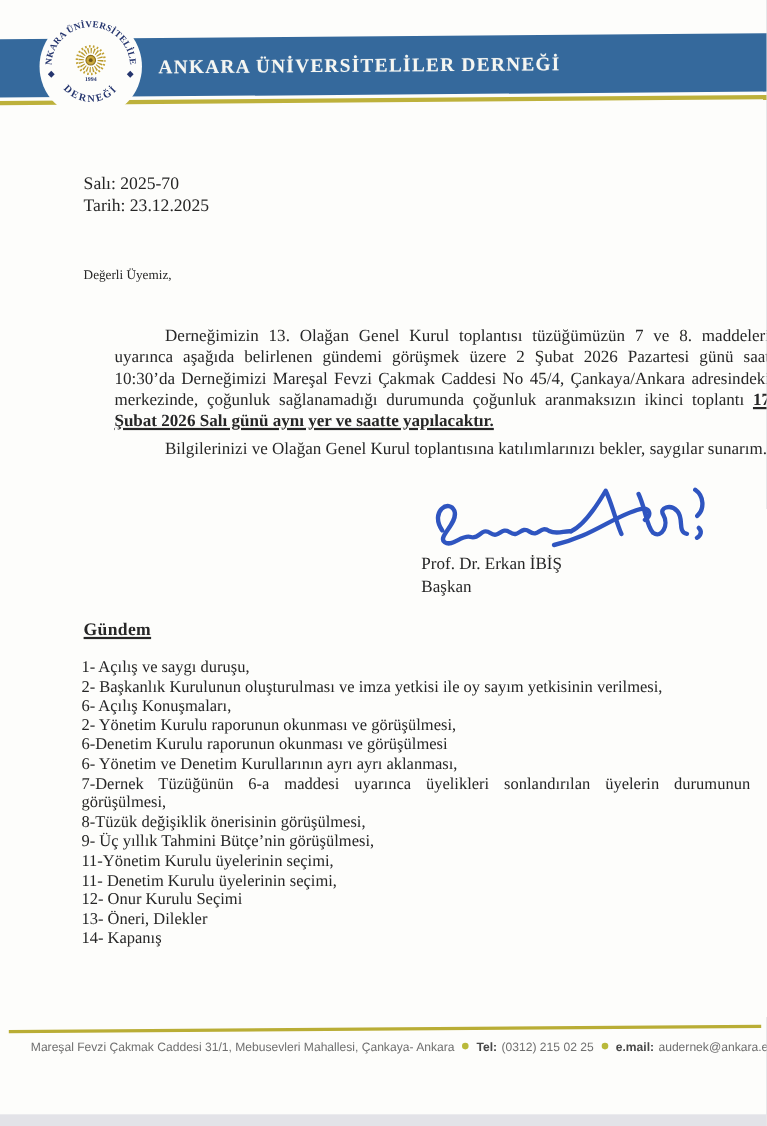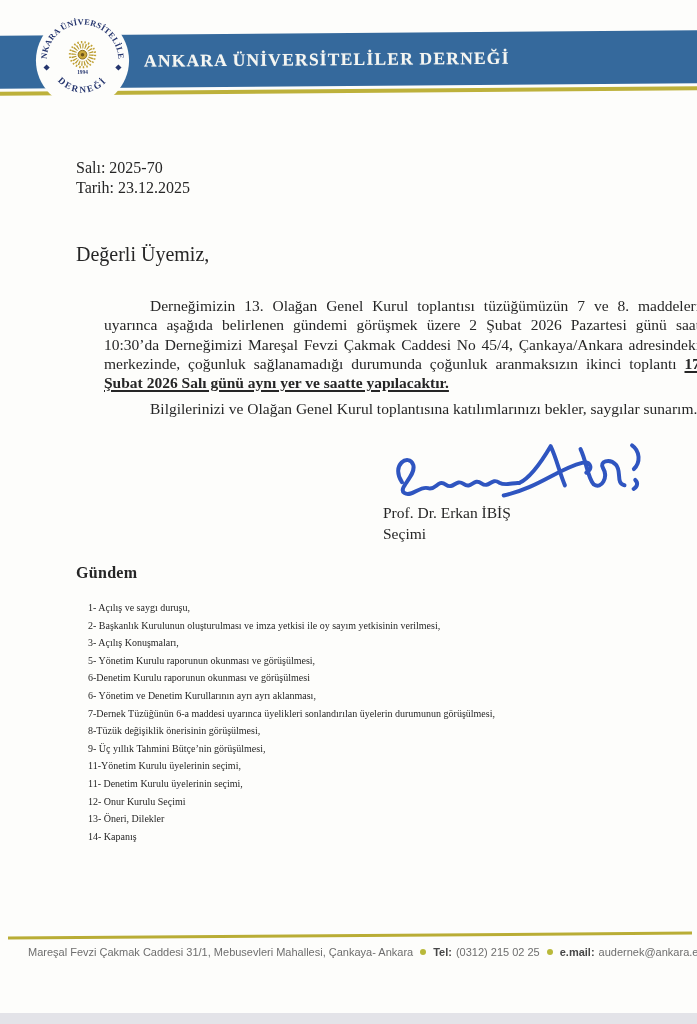--- a/index.html
+++ b/index.html
@@ -13,36 +13,36 @@
     background:#35699c;transform:rotate(-0.45deg);}
   .band-title{position:absolute;left:150px;top:0;height:53px;line-height:53px;
     color:#f5f6f2;font-weight:bold;font-size:17.5px;letter-spacing:1.2px;white-space:nowrap;
     text-shadow:0 0 1px rgba(255,255,255,.4);}
   .band-gold{position:absolute;left:-6px;top:89px;width:712px;height:4px;
     background:#bdb13b;transform:rotate(-0.45deg);}
   .seal{position:absolute;left:34px;top:12px;width:97px;height:97px;}
   
   .meta{position:absolute;left:76px;top:158px;font-size:16px;line-height:19.5px;}
   .meta span{margin-right:4px;}
-  .salutation{position:absolute;left:76px;top:243px;font-size:20px;}
+  .salutation{position:absolute;left:76px;top:243px;font-size:12px;}
   
   .para{position:absolute;left:74px;width:596px;text-align:justify;
     font-size:15.5px;line-height:19.3px;text-indent:46px;margin-left:30px;}
   .para1{top:296px;}
   .para2{top:399px;}
   .emph{font-weight:bold;text-decoration:underline;text-decoration-thickness:1.8px;text-underline-offset:2px;}
   
   .signature{position:absolute;left:386px;top:442px;transform:rotate(-2deg);}
   .signer{position:absolute;left:383px;top:502px;width:200px;text-align:left;
     font-size:15.5px;line-height:21px;}
   
   .agenda-heading{position:absolute;left:76px;top:564px;font-size:16px;font-weight:bold;
-    letter-spacing:.3px;text-decoration-thickness:1.5px;text-underline-offset:2px;}
-  .agenda-list{position:absolute;left:88px;top:599px;width:608px;
-    font-size:10px;line-height:17.6px;}
+    letter-spacing:.3px;text-decoration:underline;text-decoration-thickness:1.5px;text-underline-offset:2px;}
+  .agenda-list{position:absolute;left:74px;top:599px;width:608px;
+    font-size:15px;line-height:17.6px;}
   .agenda-item{text-align:justify;}
   
   .footer-gold{position:absolute;left:8px;top:934px;width:684px;height:3px;
     background:#b9ad35;transform:rotate(-0.4deg);}
   .footer{position:absolute;left:28px;top:946px;width:660px;white-space:nowrap;
     font-family:"Liberation Sans", sans-serif;font-size:11px;color:#6e6e6e;}
   .footer b{color:#474747;margin-right:4px;}
   .dot{display:inline-block;width:6px;height:6px;border-radius:50%;
     background:#b9b93a;margin:0 7px;vertical-align:1px;}
   .scan-strip{position:absolute;left:0;top:1013px;width:697px;height:11px;background:#e3e3e8;}
@@ -102,29 +102,29 @@
         <path d="M134,41 C146,36 160,16 167,5 C172,16 175,32 180,45"></path>
         <path d="M118,53 C152,47 174,28 198,23 C207,21 209,29 202,33"></path>
         <path d="M197,9 C203,23 203,38 209,45 C217,51 224,38 219,29 C215,22 226,19 232,26 C238,33 231,45 240,47"></path>
         <path d="M249,7 C257,13 257,25 250,31"></path>
         <path d="M251,42 C254,45 253,49 249,51"></path>
       </g>
     </svg>
   </div>
   <div class="signer">
     <div>Prof. Dr. Erkan İBİŞ</div>
-    <div>Seçimi</div>
+    <div>Başkan</div>
   </div>
 
   <div class="agenda-heading">Gündem</div>
   <div class="agenda-list">
       <div class="agenda-item">1- Açılış ve saygı duruşu,</div>
       <div class="agenda-item">2- Başkanlık Kurulunun oluşturulması ve imza yetkisi ile oy sayım yetkisinin verilmesi,</div>
-      <div class="agenda-item">3- Açılış Konuşmaları,</div>
-      <div class="agenda-item">5- Yönetim Kurulu raporunun okunması ve görüşülmesi,</div>
+      <div class="agenda-item">6- Açılış Konuşmaları,</div>
+      <div class="agenda-item">2- Yönetim Kurulu raporunun okunması ve görüşülmesi,</div>
       <div class="agenda-item">6-Denetim Kurulu raporunun okunması ve görüşülmesi</div>
       <div class="agenda-item">6- Yönetim ve Denetim Kurullarının ayrı ayrı aklanması,</div>
       <div class="agenda-item">7-Dernek Tüzüğünün 6-a maddesi uyarınca üyelikleri sonlandırılan üyelerin durumunun görüşülmesi,</div>
       <div class="agenda-item">8-Tüzük değişiklik önerisinin görüşülmesi,</div>
       <div class="agenda-item">9- Üç yıllık Tahmini Bütçe’nin görüşülmesi,</div>
       <div class="agenda-item">11-Yönetim Kurulu üyelerinin seçimi,</div>
       <div class="agenda-item">11- Denetim Kurulu üyelerinin seçimi,</div>
       <div class="agenda-item">12- Onur Kurulu Seçimi</div>
       <div class="agenda-item">13- Öneri, Dilekler</div>
       <div class="agenda-item">14- Kapanış</div>

